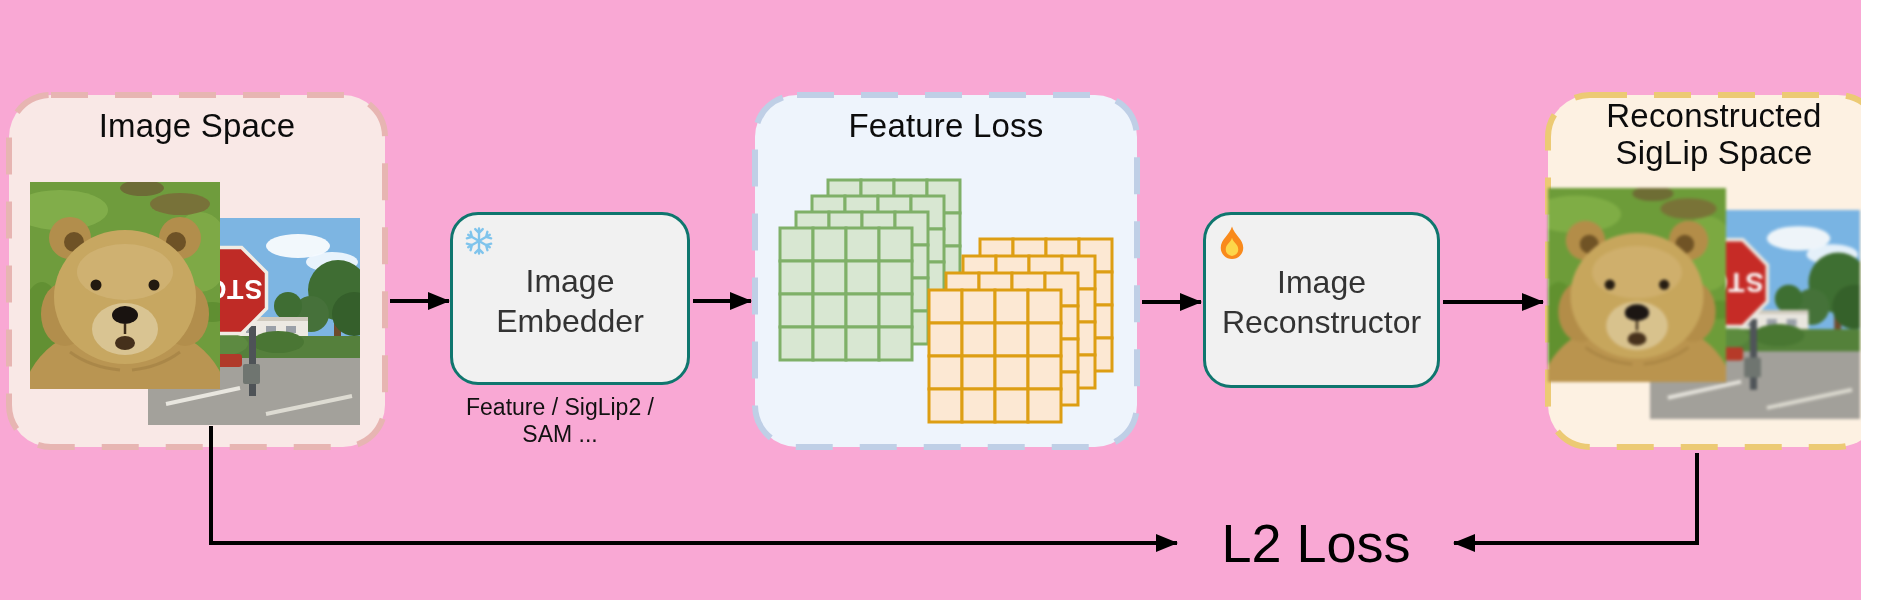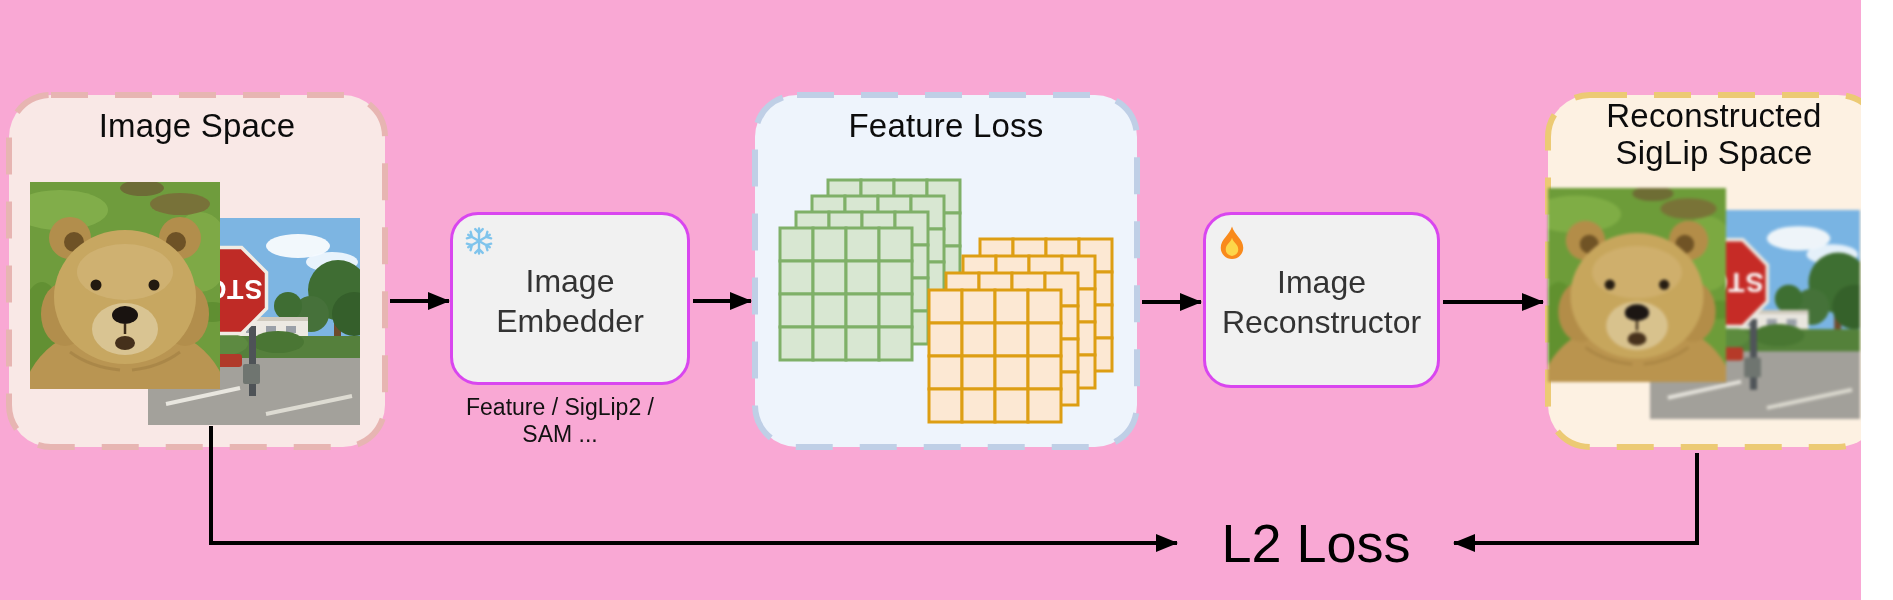--- a/index.html
+++ b/index.html
@@ -20,21 +20,21 @@
     position:absolute; z-index:4; text-align:center;
     font-size:33px; font-weight:400; color:#0c0c0c; letter-spacing:0.2px;
     white-space:pre-line; line-height:37px;
   }
   #title-image-space   { left:6px;    top:107px; width:382px; }
   #title-feature-space { left:752px;  top:107px; width:388px; }
   #title-recon-space   { left:1545px; top:97px;  width:338px; }
 
   .module {
     position:absolute; z-index:4; background:#f1f1f1;
-    border:3px solid #d946ef; border-radius:28px;
+    border:3px solid #0f766e; border-radius:28px;
     display:flex; align-items:center; justify-content:center;
   }
   #embedder-box      { left:450px;  top:212px; width:234px; height:167px; }
   #reconstructor-box { left:1203px; top:212px; width:231px; height:170px; }
   .module-title {
     font-size:32px; line-height:40px; color:#333; text-align:center;
     white-space:pre-line; margin-top:4px;
   }
   .module-icon { position:absolute; left:11px; top:11px; }
 

